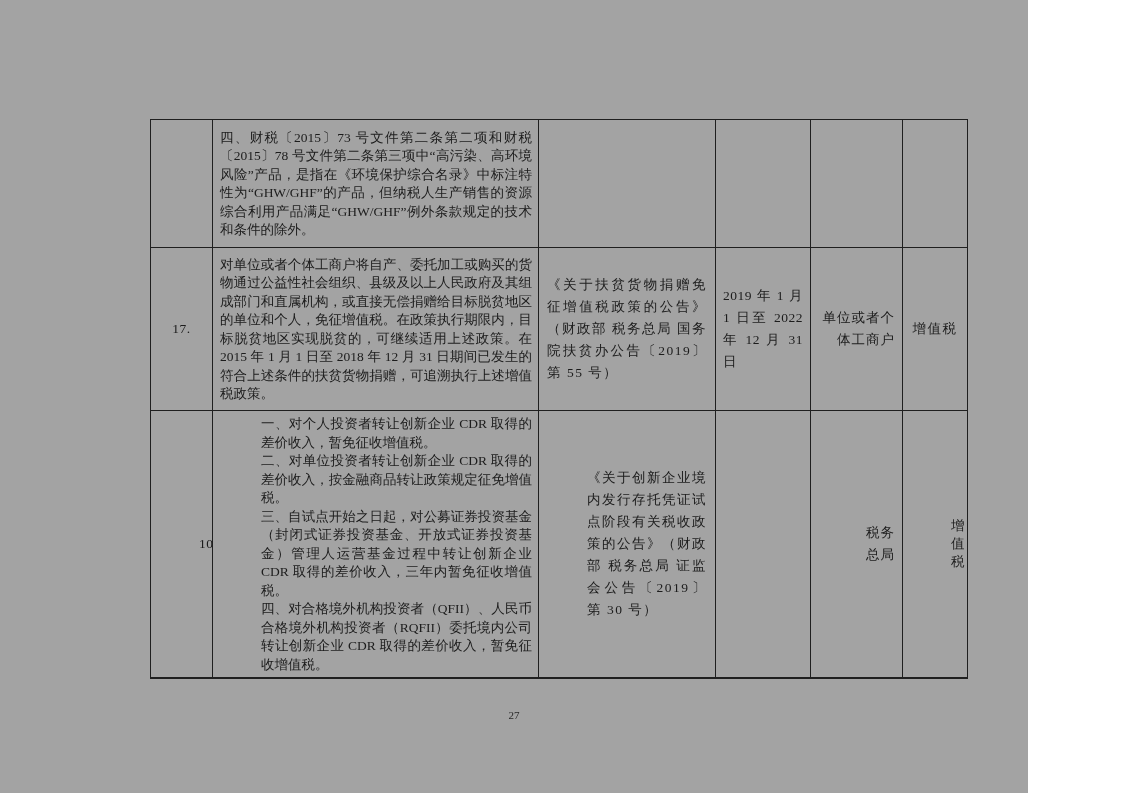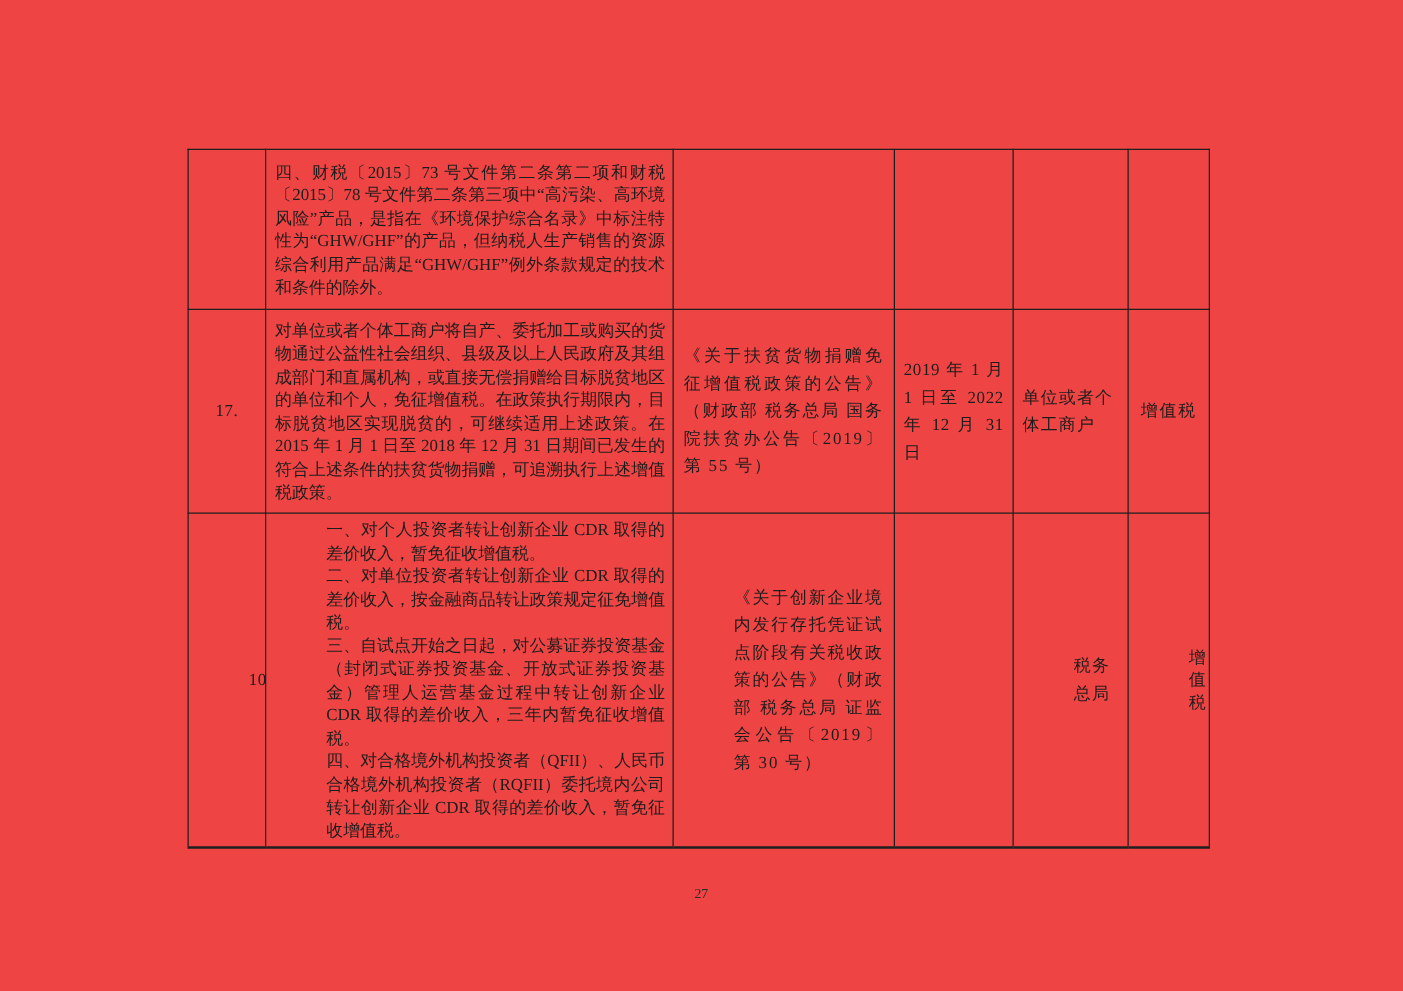--- a/index.html
+++ b/index.html
@@ -2,23 +2,23 @@
 <html><head>
 <meta charset="utf-8">
 <style>
   html, body {
     margin: 0;
     padding: 0;
     background: #ffffff;
   }
   .page {
     position: relative;
-    width: 1122px;
+    width: 1028px;
     height: 793px;
-    background: #ef4444;
+    background: #a3a3a3;
     font-family: "Liberation Serif", "DejaVu Serif", serif;
     color: #1c1c1c;
     overflow: hidden;
   }
   table.policy-table {
     position: absolute;
     left: 150px;
     top: 119px;
     width: 817px;
     border-collapse: collapse;
@@ -55,21 +55,21 @@
   }
   td.cell-period {
     padding: 4px 7px;
     line-height: 22px;
     text-align: justify;
     letter-spacing: 0.5px;
   }
   td.cell-subject {
     padding: 4px 7px;
     line-height: 22px;
-    text-align: left;
+    text-align: right;
     letter-spacing: 1px;
   }
   td.cell-tax {
     text-align: center;
     letter-spacing: 1.5px;
     margin-left: 48px;
   }
   .page-number {
     position: absolute;
     left: 0;

